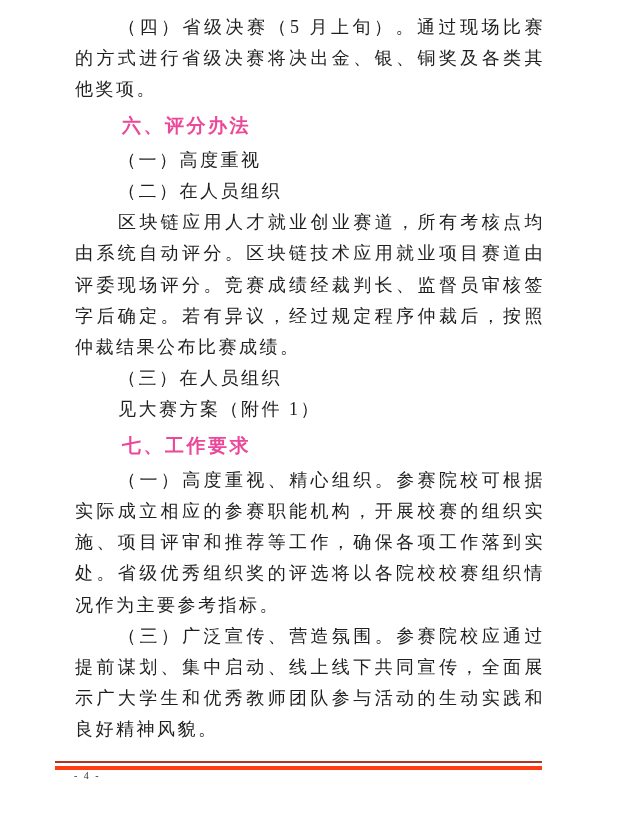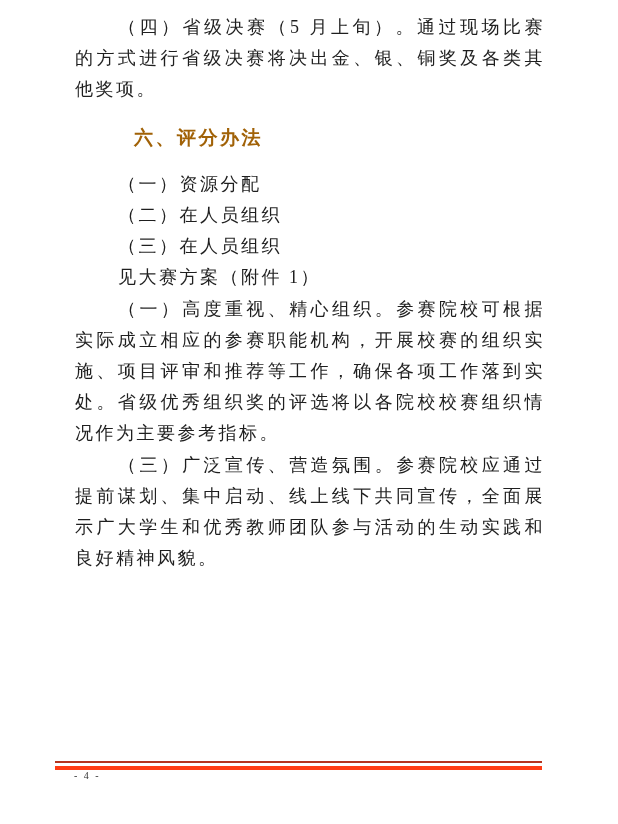--- a/index.html
+++ b/index.html
@@ -27,28 +27,28 @@
     font-size: 18px;
     line-height: 31.2px;
     letter-spacing: 2.5px;
     text-align: justify;
     text-justify: inter-character;
     text-indent: 43px;
     font-weight: normal;
     color: #1f1f1f;
   }
   .heading {
-    margin: 16px;
+    margin: 4px;
     font-size: 19px;
     line-height: 31.2px;
     letter-spacing: 2.5px;
     padding-left: 43px;
     font-family: Liberation Serif, serif;
     font-weight: 700;
-    color: #a16207;
+    color: #ec4899;
   }
   .footer-rule-thin {
     position: absolute;
     left: 55px;
     top: 761px;
     width: 520px;
     height: 2px;
     background: #b5341f;
   }
   .footer-rule-thick {
@@ -69,24 +69,26 @@
     font-family: "Liberation Serif", "DejaVu Serif", serif;
   }
 </style>
 </head>
 <body>
 
 <div class="page">
   <div class="content">
     <p class="para">（四）省级决赛（5 月上旬）。通过现场比赛的方式进行省级决赛将决出金、银、铜奖及各类其他奖项。</p>
     <h2 class="heading">六、评分办法</h2>
-    <p class="para">（一）资源分配</p>
+    <p class="para">（一）高度重视</p>
     <p class="para">（二）在人员组织</p>
+    <p class="para">区块链应用人才就业创业赛道，所有考核点均由系统自动评分。区块链技术应用就业项目赛道由评委现场评分。竞赛成绩经裁判长、监督员审核签字后确定。若有异议，经过规定程序仲裁后，按照仲裁结果公布比赛成绩。</p>
     <p class="para">（三）在人员组织</p>
     <p class="para">见大赛方案（附件 1）</p>
+    <h2 class="heading">七、工作要求</h2>
     <p class="para">（一）高度重视、精心组织。参赛院校可根据实际成立相应的参赛职能机构，开展校赛的组织实施、项目评审和推荐等工作，确保各项工作落到实处。省级优秀组织奖的评选将以各院校校赛组织情况作为主要参考指标。</p>
     <p class="para">（三）广泛宣传、营造氛围。参赛院校应通过提前谋划、集中启动、线上线下共同宣传，全面展示广大学生和优秀教师团队参与活动的生动实践和良好精神风貌。</p>
   </div>
 
   <div class="footer-rule-thin"></div>
   <div class="footer-rule-thick"></div>
   <div class="page-number">- 4 -</div>
 </div>
 
 </body></html>

